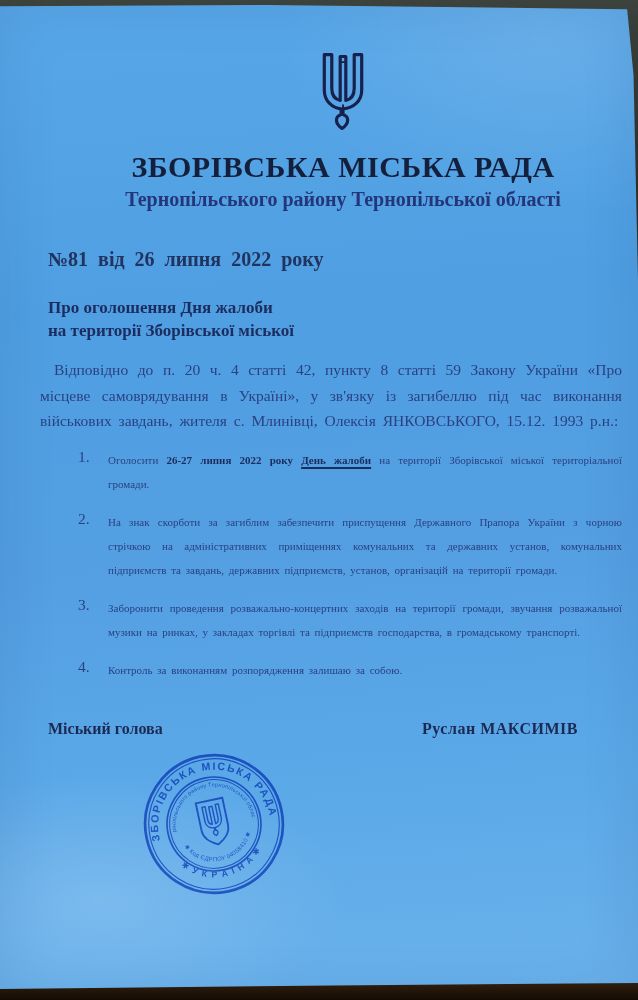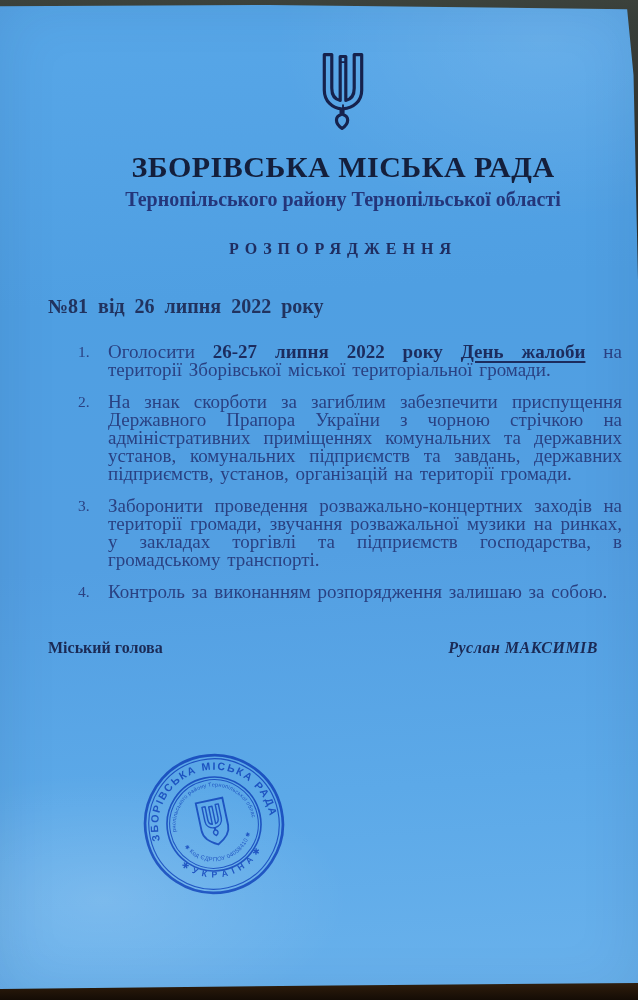--- a/index.html
+++ b/index.html
@@ -54,32 +54,32 @@
   }
   .intro {
     margin: 15px 0 0 0; font-size: 15.5px; line-height: 25.5px;
     text-align: justify; text-indent: 14px; color: #29418270;
     color: #2a4182; word-spacing: 3px;
   }
   .olist { margin: 11px 0 0 38px; }
   .oitem { display: flex; margin-top: 14px; }
   .oitem .num { flex: 0 0 30px; font-size: 15.5px; color: #2a4182; }
   .oitem .itext {
-    flex: 1; font-size: 19px; line-height: 18px;
+    flex: 1; font-size: 11px; line-height: 24px;
     text-align: justify; color: #2a4182; word-spacing: 2px;
   }
   .oitem .itext b { color: #1c2c5e; }
   .oitem .itext u { text-underline-offset: 3px; text-decoration-thickness: 1.5px; }
 
   .sigrow {
     margin: 38px 0 0 0; display: flex; justify-content: space-between;
     align-items: baseline; font-size: 16px; font-weight: bold; color: #1b2a55;
   }
   .sig-left { margin-left: 8px; }
-  .sig-right { margin-right: 24px; letter-spacing: 0.5px; font-style: italic; }
+  .sig-right { margin-right: 44px; letter-spacing: 0.5px; }
 
   .stamp {
     position: absolute; left: 141px; top: 751px; width: 146px; height: 146px;
     transform: rotate(-12deg);
     mix-blend-mode: multiply; opacity: 0.9;
     pointer-events: none;
   }
 </style>
 </head>
 <body>
@@ -91,28 +91,30 @@
 
     <div class="header">
       <svg class="emblem" width="62" height="86" viewBox="0 0 64 92" aria-hidden="true">
         <g fill="none" stroke="#16224d" stroke-width="3.4" stroke-linejoin="round" stroke-linecap="round">
           <path d="M12 6 h8 v36 c0 8 4 12 9 13 L29 8 h6 L35 55 c5 -1 9 -5 9 -13 V6 h8 v38 c0 12 -9 19 -20 20 v6 c3 1 5 3 5 6 0 4 -3 7 -6 9 -3 -2 -6 -5 -6 -9 0 -3 2 -5 5 -6 v-6 C21 63 12 56 12 44 Z"></path>
           <path d="M29 14 h6 M32 60 v6" stroke-width="2"></path>
         </g>
       </svg>
       <h1 class="title">ЗБОРІВСЬКА МІСЬКА РАДА</h1>
       <h2 class="subtitle">Тернопільського району Тернопільської області</h2>
-      <div class="doctype">РОЗПОРЯДЖЕННЯ</div>
     </div>
 
     <div class="numline">№81 від 26 липня 2022 року</div>
 
     <div class="subject">
+      <div>Про оголошення Дня жалоби</div>
+      <div>на території Зборівської міської</div>
     </div>
 
+    <div class="intro">Відповідно до п. 20 ч. 4 статті 42, пункту 8 статті 59 Закону України «Про місцеве самоврядування в Україні», у зв'язку із загибеллю під час виконання військових завдань, жителя с. Млинівці, Олексія ЯНКОВСЬКОГО, 15.12. 1993 р.н.:</div>
 
     <div class="olist">
       <div class="oitem">
         <span class="num">1.</span>
         <div class="itext"><span>Оголосити </span><b>26-27 липня 2022 року </b><b><u>День жалоби</u></b><span> на території Зборівської міської територіальної громади.</span></div>
       </div>
       <div class="oitem">
         <span class="num">2.</span>
         <div class="itext">На знак скорботи за загиблим забезпечити приспущення Державного Прапора України з чорною стрічкою на адміністративних приміщеннях комунальних та державних установ, комунальних підприємств та завдань, державних підприємств, установ, організацій на території громади.</div>
       </div>

